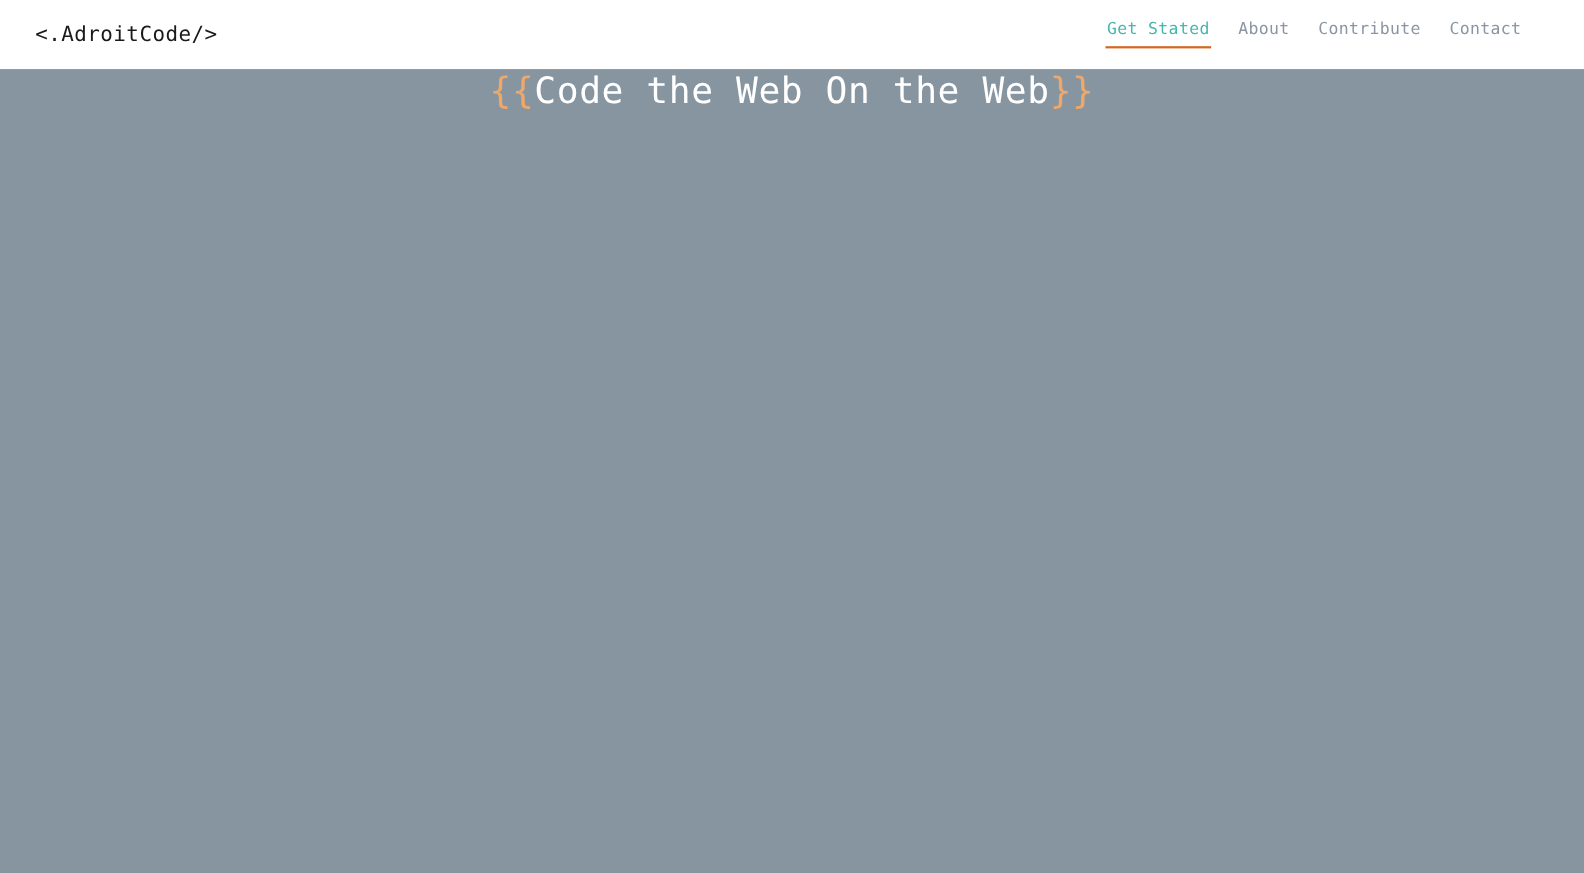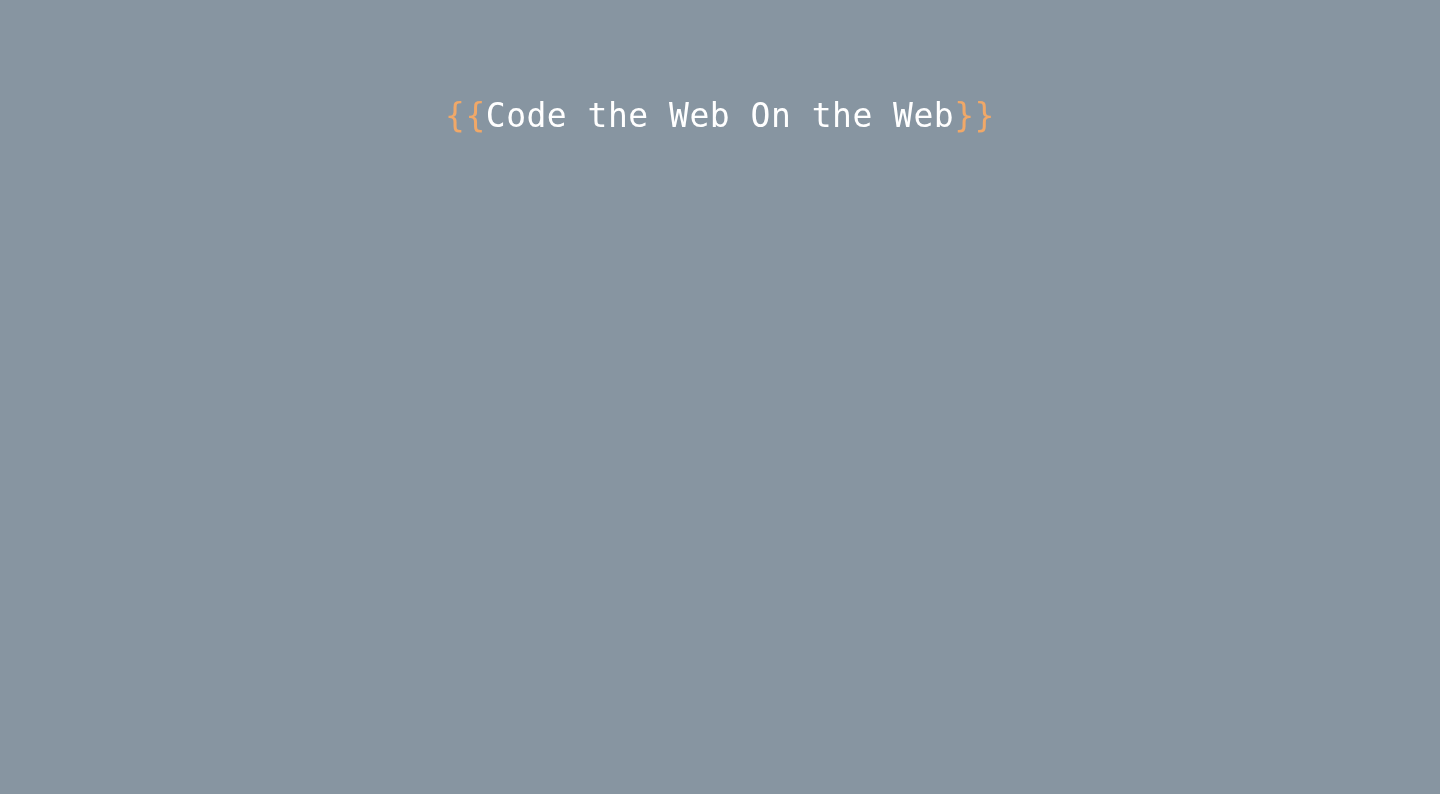--- a/index.html
+++ b/index.html
@@ -81,21 +81,20 @@
     background: #d4661f;
   }
 
   
   .hero {
     flex: 1 1 auto;
     background: #8795a1;
     display: flex;
     justify-content: center;
     align-items: flex-start;
-    padding-top: 96px;
   }
 
   .hero-title {
     font-family: "DejaVu Sans Mono", monospace;
     font-size: 33px;
     font-weight: 400;
     letter-spacing: 0.5px;
     line-height: 1.2;
     color: #ffffff;
     white-space: nowrap;
@@ -108,20 +107,32 @@
 
   .hero-title .hero-text {
     color: #ffffff;
   }
 </style>
 </head>
 <body>
 
 <div class="page">
 
+  <header class="site-header">
+
+    <a class="brand" href="#">&lt;.AdroitCode/&gt;</a>
+
+    <nav class="main-nav">
+      <a class="nav-link is-active" href="#">Get Stated</a>
+      <a class="nav-link" href="#">About</a>
+      <a class="nav-link" href="#">Contribute</a>
+      <a class="nav-link" href="#">Contact</a>
+    </nav>
+
+  </header>
 
   <main class="hero">
     <h1 class="hero-title">
       <span class="brace">{{</span><span class="hero-text">Code the Web On the Web</span><span class="brace">}}</span>
     </h1>
   </main>
 
 </div>
 
 </body></html>

